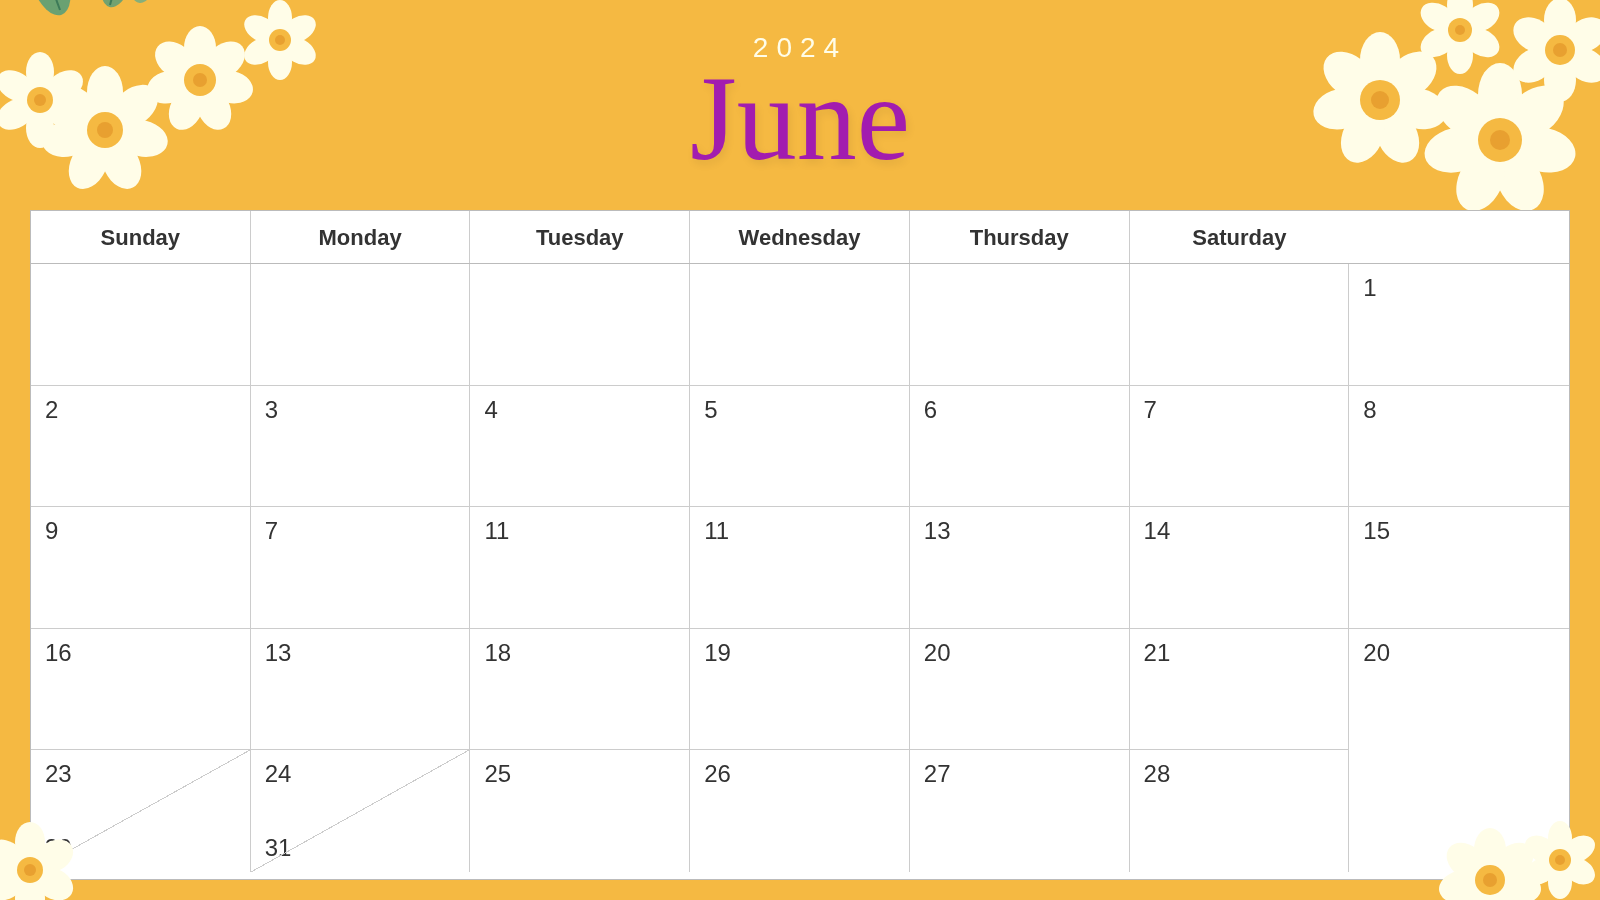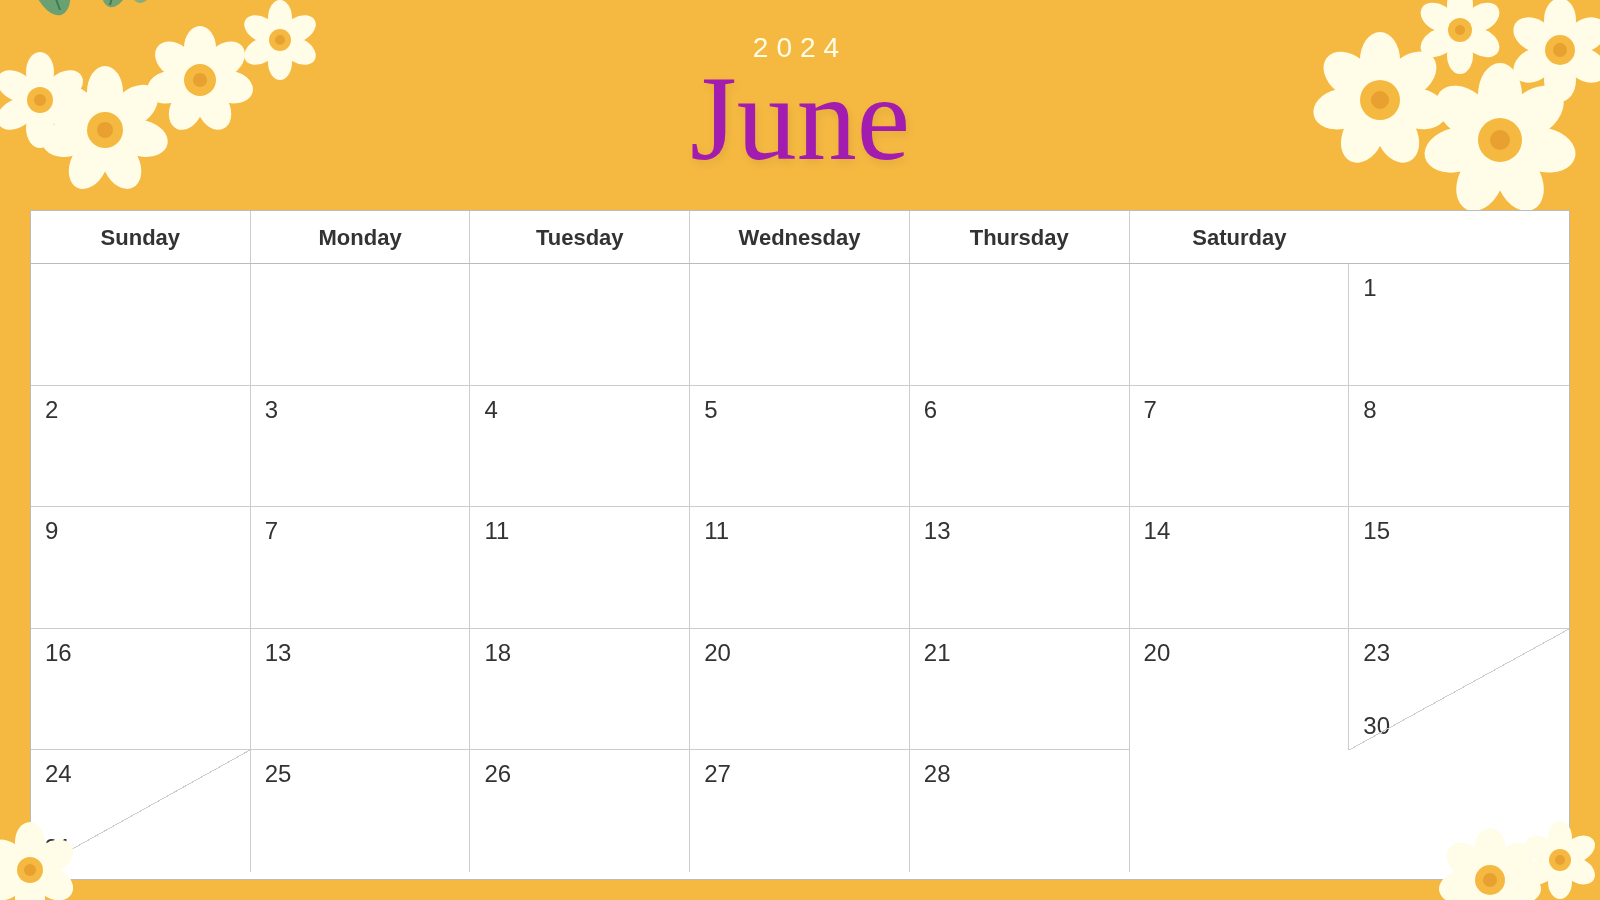--- a/index.html
+++ b/index.html
@@ -310,20 +310,21 @@
       <div class="cal-cell"><span class="date-num">7</span></div>
       <div class="cal-cell"><span class="date-num">11</span></div>
       <div class="cal-cell"><span class="date-num">11</span></div>
       <div class="cal-cell"><span class="date-num">13</span></div>
       <div class="cal-cell"><span class="date-num">14</span></div>
       <div class="cal-cell"><span class="date-num">15</span></div>
 
       <div class="cal-cell"><span class="date-num">16</span></div>
       <div class="cal-cell"><span class="date-num">13</span></div>
       <div class="cal-cell"><span class="date-num">18</span></div>
+      <div class="cal-cell"><span class="date-num">19</span></div>
       <div class="cal-cell"><span class="date-num">20</span></div>
       <div class="cal-cell"><span class="date-num">21</span></div>
       <div class="cal-cell"><span class="date-num">20</span></div>
 
       <div class="cal-cell double">
         <span class="date-num">23</span>
         <span class="date-num-bottom">30</span>
       </div>
       <div class="cal-cell double">
         <span class="date-num">24</span>

